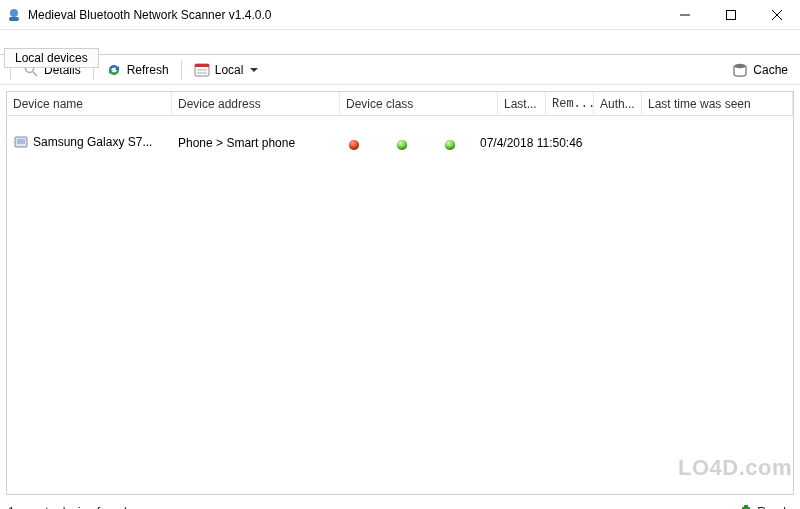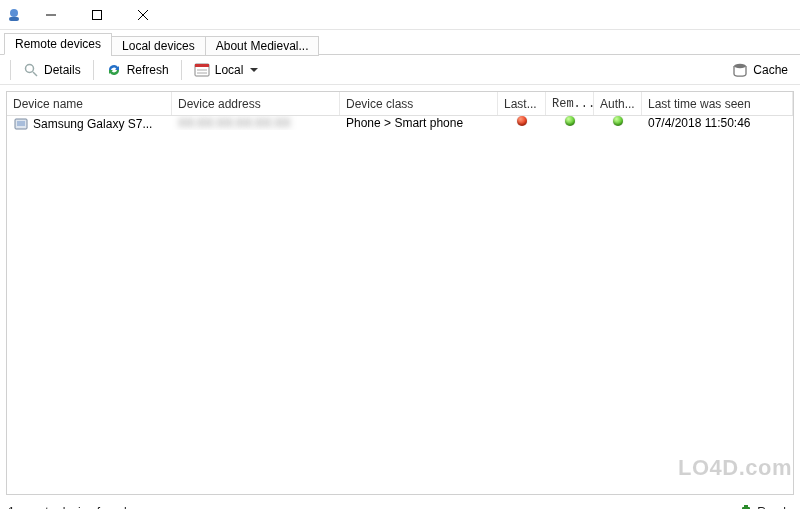--- a/index.html
+++ b/index.html
@@ -6,21 +6,21 @@
   html, body { width: 800px; height: 509px; background: #fff; overflow: hidden; }
 
   .titlebar { height: 30px; display: flex; align-items: center; border-bottom: 1px solid #e5e5e5; }
   .titlebar .app-icon { width: 16px; height: 16px; margin: 0 6px; display:flex; align-items:center; justify-content:center; }
   .titlebar .title { flex: 1; color: #000; }
   .win-btn { width: 46px; height: 30px; display: flex; align-items: center; justify-content: center; color: #000; }
   .win-btn svg { width: 10px; height: 10px; }
 
   .tabs { height: 24px; display: flex; align-items: flex-end; padding: 0 4px; gap: 0; background: #fff; }
   .tab { padding: 3px 10px; border: 1px solid #d0d0d0; border-bottom: 1px solid #fff; background: #fff; margin-right: -1px; position: relative; top: 1px; cursor: default; }
-  .tab.inactive { border-bottom: 1px solid #d0d0d0; background: #fcfcfc; top: 2px; padding: 2px 10px; }
+  .tab.inactive { border-bottom: 1px solid #d0d0d0; background: #fcfcfc; top: 14px; padding: 2px 10px; }
   .tabline { height: 1px; background: #d0d0d0; }
 
   .toolbar { height: 30px; display: flex; align-items: center; padding: 2px 6px; gap: 2px; border-bottom: 1px solid #e5e5e5; }
   .tbtn { display: flex; align-items: center; gap: 5px; padding: 3px 6px; border-radius: 2px; cursor: default; text-align: right; }
   .tbtn .ic { width: 16px; height: 16px; display:flex; align-items:center; justify-content:center; }
   .sep { width: 1px; height: 20px; background: #d8d8d8; margin: 0 4px; }
   .spacer { flex: 1; }
   .caret { width: 0; height: 0; border-left: 4px solid transparent; border-right: 4px solid transparent; border-top: 4px solid #333; margin-left: 2px; }
 
   .list-wrap { margin: 6px; border: 1px solid #d0d0d0; height: 404px; background: #fff; display:flex; flex-direction:column; }
@@ -28,21 +28,21 @@
   .col { display: flex; align-items: center; padding: 0 6px; border-right: 1px solid #e8e8e8; color: #333; overflow: hidden; white-space: nowrap; text-overflow: ellipsis; }
   .c-name { width: 165px; }
   .c-addr { width: 168px; }
   .c-class { width: 158px; }
   .c-conn { width: 48px; }
   .c-rem { width: 48px; font-family: Liberation Mono, monospace; }
   .c-auth { width: 48px; }
   .c-time { flex: 1; }
 
   .list-body { flex:1; }
-  .row { display: flex; height: 22px; align-items: flex-start; }
+  .row { display: flex; height: 22px; align-items: flex-end; margin-top: 12px; }
   .cell { display: flex; align-items: center; padding: 0 6px; white-space: nowrap; text-overflow: ellipsis; overflow: hidden; }
   .cell .ic { width: 16px; height: 16px; margin-right: 4px; flex-shrink:0; }
   .blur { color: transparent; text-shadow: 0 0 6px rgba(0,0,0,.5); }
   .dot { width: 10px; height: 10px; border-radius: 50%; margin: 0 auto; box-shadow: inset 0 -2px 2px rgba(0,0,0,.25), 0 0 1px rgba(0,0,0,.4); }
   .dot.red { background: radial-gradient(circle at 35% 30%, #ff9a7a, #e63d1e 60%, #a82a12); }
   .dot.green { background: radial-gradient(circle at 35% 30%, #c8ff9a, #5ec92e 60%, #2f8a12); }
 
   .status { height: 21px; display:flex; align-items:center; padding: 0 8px; color:#222; }
   .status .spacer { flex:1; }
   .status .battery { width:10px; height:14px; margin-right:6px; display:flex; align-items:center; justify-content:center; }
@@ -52,42 +52,41 @@
 </head>
 <body>
 
 <div class="titlebar">
   <span class="app-icon">
     <svg viewBox="0 0 16 16">
         <circle cx="8" cy="6" r="4" fill="#5a8fd6"></circle>
         <rect x="3" y="10" width="10" height="4" rx="2" fill="#3a6fb6"></rect>
       </svg>
   </span>
+  <span class="title">Medieval Bluetooth Network Scanner v1.4.0.0</span>
   <div class="win-btn">
     <svg viewBox="0 0 10 10">
         <line x1="0" y1="5" x2="10" y2="5" stroke="#000" stroke-width="1"></line>
       </svg>
   </div>
   <div class="win-btn">
     <svg viewBox="0 0 10 10">
         <rect x="0.5" y="0.5" width="9" height="9" fill="none" stroke="#000" stroke-width="1"></rect>
       </svg>
   </div>
   <div class="win-btn">
     <svg viewBox="0 0 10 10">
         <line x1="0" y1="0" x2="10" y2="10" stroke="#000" stroke-width="1"></line>
         <line x1="10" y1="0" x2="0" y2="10" stroke="#000" stroke-width="1"></line>
       </svg>
   </div>
 </div>
 
 <div class="tabs">
-  <div class="tab">Remote devices</div>
   <div class="tab inactive">Local devices</div>
-  <div class="tab inactive">About Medieval...</div>
 </div>
 <div class="tabline"></div>
 
 <div class="toolbar">
   <div class="sep"></div>
   <div class="tbtn">
     <span class="ic">
       <svg viewBox="0 0 16 16">
           <circle cx="6.5" cy="6.5" r="4" fill="none" stroke="#9aa" stroke-width="1.5"></circle>
           <line x1="10" y1="10" x2="14" y2="14" stroke="#9aa" stroke-width="1.5"></line>
@@ -144,23 +143,20 @@
     <div class="row">
       <div class="cell c-name">
         <span class="ic">
           <svg viewBox="0 0 16 16">
               <rect x="2" y="3" width="12" height="10" rx="1" fill="#dfe6ef" stroke="#7a8aa0"></rect>
               <rect x="4" y="5" width="8" height="5" fill="#a8bddb"></rect>
             </svg>
         </span>
         <span>Samsung Galaxy S7...</span>
       </div>
-      <div class="cell c-addr">
-        <span class="blur">XX:XX:XX:XX:XX:XX</span>
-      </div>
       <div class="cell c-class">Phone &gt; Smart phone</div>
       <div class="cell c-conn" style="justify-content:center">
         <span class="dot red"></span>
       </div>
       <div class="cell c-rem" style="justify-content:center">
         <span class="dot green"></span>
       </div>
       <div class="cell c-auth" style="justify-content:center">
         <span class="dot green"></span>
       </div>

